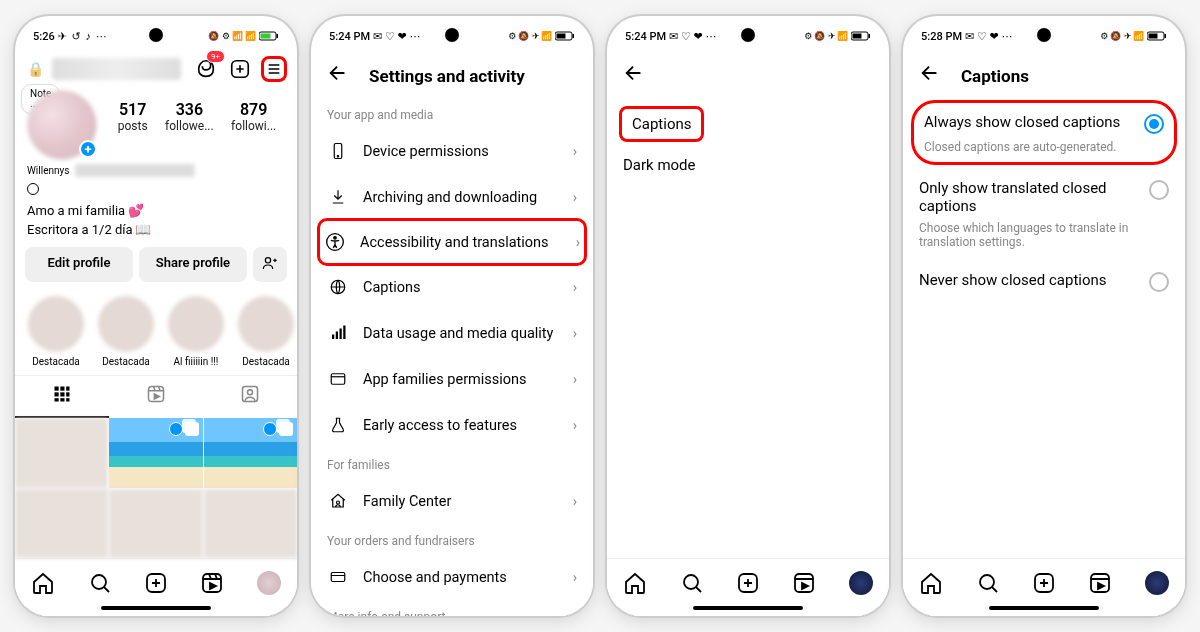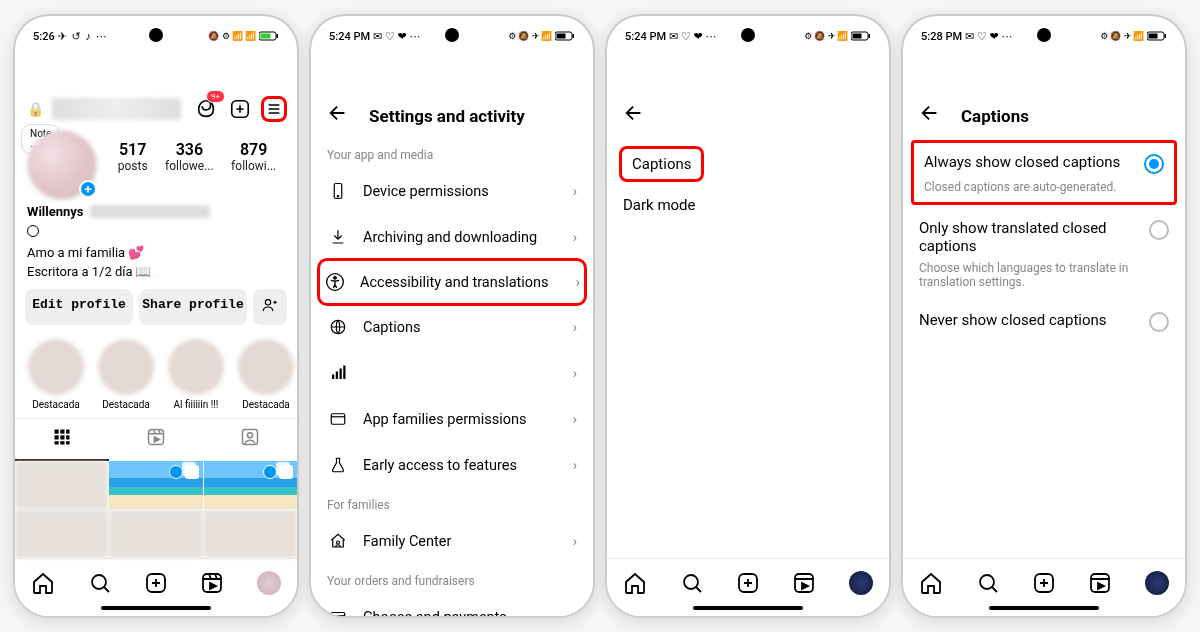--- a/index.html
+++ b/index.html
@@ -16,21 +16,20 @@
   .phone {
     width: 282px;
     height: 600px;
     background: #fff;
     border-radius: 34px;
     box-shadow: 0 0 0 2px #ccc, 0 4px 18px rgba(0,0,0,.15);
     position: relative;
     overflow: hidden;
     display: flex;
     flex-direction: column;
-    gap: 40px;
   }
   .phone::after {
     content:"";
     position:absolute;
     top:12px; left:50%; transform:translateX(-50%);
     width:14px; height:14px; background:#000; border-radius:50%;
     z-index:10;
   }
   .status-bar {
     height:34px;
@@ -109,28 +108,28 @@
     width:18px;height:18px;border-radius:50%;
     background:#0095f6;color:#fff;
     display:flex;align-items:center;justify-content:center;
     font-size:13px;font-weight:700;
     border:2px solid #fff;
   }
   .stats { flex:1; display:flex; justify-content:space-around; margin-top: 10px;}
   .stat { text-align:center;}
   .stat-num { font-size:16px; font-weight:600;}
   .stat-lab { font-size:12px; color:#222;}
-  .p1-name { padding:0 12px; font-size:13px; font-weight:700; display:flex; align-items:center; gap:6px;}
+  .p1-name { padding:0 12px; font-size:10px; font-weight:400; display:flex; align-items:center; gap:6px;}
   .name-blur { width:120px;height:13px;background:#ddd;filter:blur(2px);border-radius:3px;}
   .p1-bio { padding:2px 12px; font-size:13px;}
   .threads-ic { width:12px;height:12px;border:1.2px solid #000;border-radius:50%;display:inline-block;margin-top:4px;}
   .p1-btns { display:flex; gap:6px; padding:8px 10px;}
   .p1-btn {
     flex:1; background:#efefef; border-radius:8px;
-    padding:8px 0; font-size:13px; font-weight:600; text-align:center;font-family:Liberation Mono, monospace;
+    padding:8px 0; font-size:13px; font-weight:600; text-align:center;
   }
   .p1-sm { width:34px; flex:0 0 34px;}
   .highlights { display:flex; gap:8px; padding:6px 10px 4px 10px; overflow:hidden;}
   .hl { text-align:center; flex:0 0 62px;}
   .hl-circ { width:56px;height:56px;border-radius:50%;background:#e4d9d4;filter:blur(2px);margin:0 auto;}
   .hl-lab { font-size:10px; margin-top:4px; white-space:nowrap; overflow:hidden; text-overflow:ellipsis;}
   .tabs-row { display:flex; border-top:1px solid #eee; margin-top:4px;}
   .tab { flex:1; text-align:center; padding:8px 0; }
   .tab.active { border-bottom:2px solid #000;}
   .grid { display:grid; grid-template-columns:repeat(3,1fr); gap:1px; flex:1;}
@@ -195,21 +194,21 @@
   .p4-sub { font-size:12px; color:#888; margin-top:6px; padding-right:26px;}
   .radio {
     width:20px;height:20px;border:2px solid #bbb;border-radius:50%;
     flex-shrink:0; margin-top:1px;
   }
   .radio.on { border-color:#0095f6; position:relative;}
   .radio.on::after {
     content:""; position:absolute; inset:3px; background:#0095f6; border-radius:50%;
   }
   .p4-hl {
-    border:3px solid #ff0000; border-radius:4px;
+    border:3px solid #ff0000; border-radius:24px;
     margin:2px 8px; padding:10px 10px 8px 10px;
   }
   .ellips { white-space:nowrap; overflow:hidden; text-overflow:ellipsis;}
 </style>
 </head>
 <body>
 
 <div class="phones-row">
 
 <div class="phone">
@@ -456,20 +455,21 @@
     </div>
     <div class="row">
       <span class="row-ic">
             <svg width="18" height="18" viewBox="0 0 24 24" fill="#000">
               <rect x="4" y="14" width="3" height="6"></rect>
               <rect x="9" y="10" width="3" height="10"></rect>
               <rect x="14" y="6" width="3" height="14"></rect>
               <rect x="19" y="2" width="3" height="18"></rect>
             </svg>
           </span>
+      <span>Data usage and media quality</span>
       <span class="chev">›</span>
     </div>
     <div class="row">
       <span class="row-ic">
             <svg width="18" height="18" viewBox="0 0 24 24" fill="none" stroke="#000" stroke-width="1.6">
               <rect x="3" y="5" width="18" height="14" rx="2"></rect>
               <path d="M3 9h18"></path>
             </svg>
           </span>
       <span>App families permissions</span>

